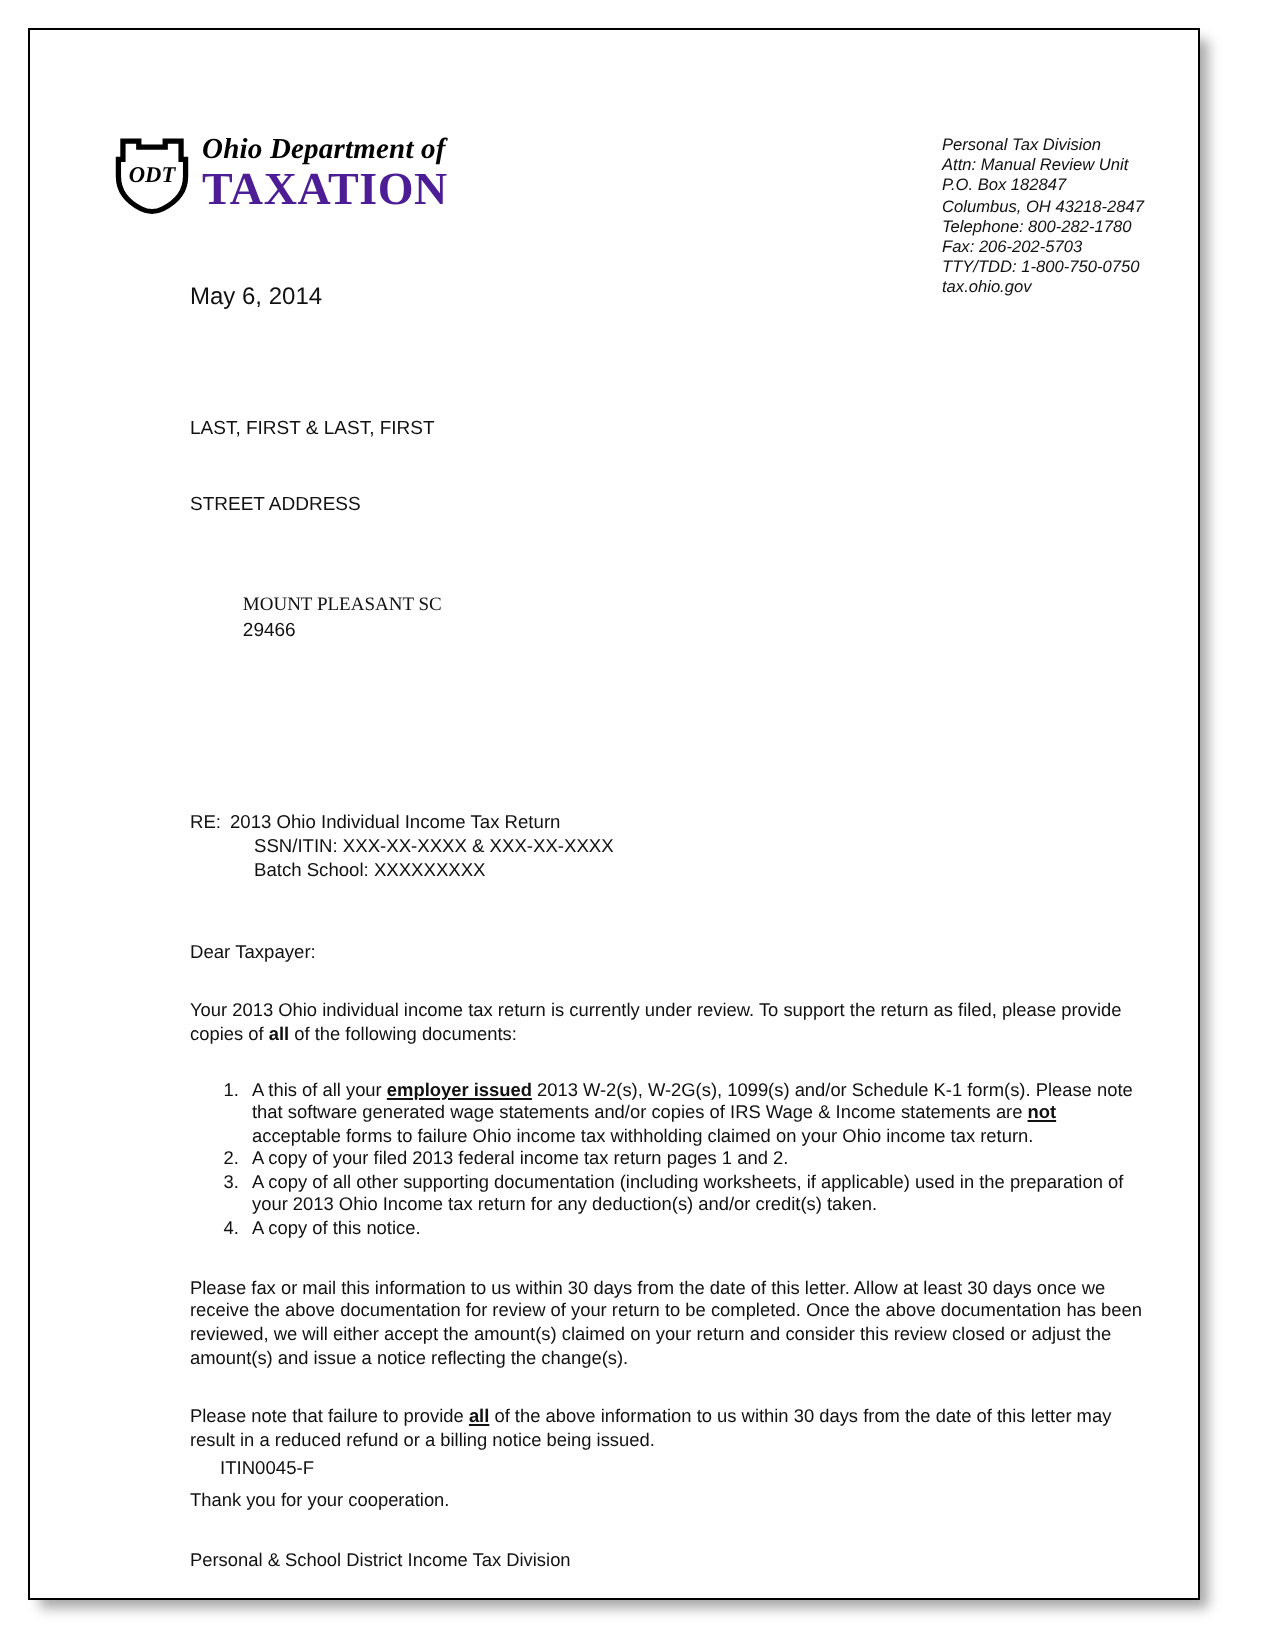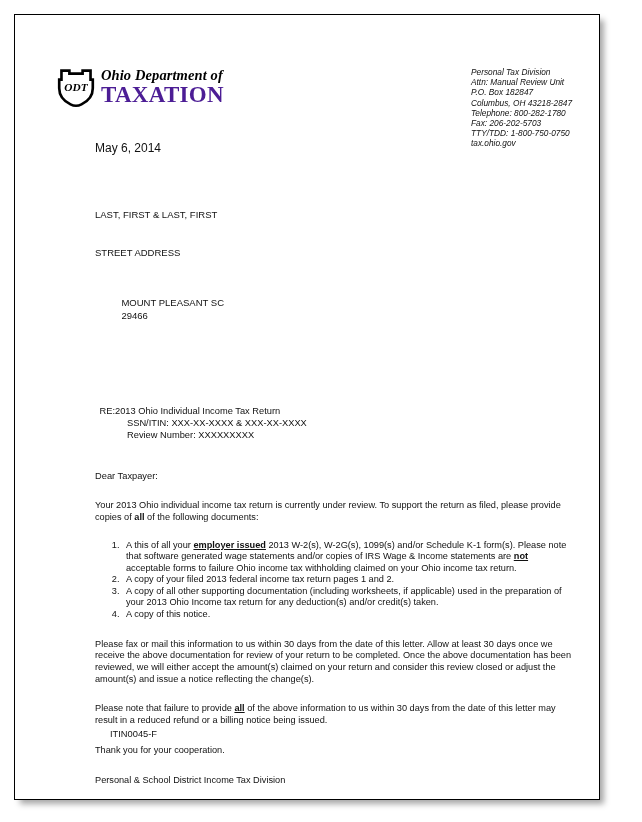--- a/index.html
+++ b/index.html
@@ -119,28 +119,27 @@
   #recipient {
     margin-top: 29px;
     font-size: 9.5px;
     line-height: 12.6px;
     white-space: pre;
   }
   #recipient div { display: block; }
   .addr-city-row {
     display: flex;
   }
-  .addr-city { width: 154px; flex: none; }
+  .addr-city { width: 154px; flex: none; font-family: Liberation Serif, serif; }
   .addr-zip { }
 
   #re-block {
     margin-top: 45px;
     font-size: 9.3px;
     line-height: 12.2px;
-    text-align: right;
   }
   .re-row { display: flex; }
   .re-label { width: 20px; flex: none; }
   .re-indent { width: 32px; flex: none; }
 
   #salutation {
     margin-top: 29px;
     font-size: 9.3px;
   }
 
@@ -228,21 +227,21 @@
         <div class="re-row">
           <span class="re-label">RE:</span>
           <span>2013 Ohio Individual Income Tax Return</span>
         </div>
         <div class="re-row">
           <span class="re-indent"></span>
           <span>SSN/ITIN:  XXX-XX-XXXX &amp; XXX-XX-XXXX</span>
         </div>
         <div class="re-row">
           <span class="re-indent"></span>
-          <span>Review Number:   XXXXXXXXX</span>
+          <span>Batch School:   XXXXXXXXX</span>
         </div>
       </div>
 
       <div id="salutation">Dear Taxpayer:</div>
 
       <p class="para"><span>Your 2013 Ohio individual income tax return is currently under review. To support the return as filed, please provide copies of </span><b class="em">all</b><span> of the following documents:</span></p>
 
       <ol id="doc-list">
         <li><span>A this of all your </span><u class="emu">employer issued</u><span> 2013 W-2(s), W-2G(s), 1099(s) and/or Schedule K-1 form(s). Please note that software generated wage statements and/or copies of IRS Wage &amp; Income statements are </span><u class="emu">not</u><span> acceptable forms to failure Ohio income tax withholding claimed on your Ohio income tax return.</span></li>
         <li>A copy of your filed 2013 federal income tax return pages 1 and 2.</li>

